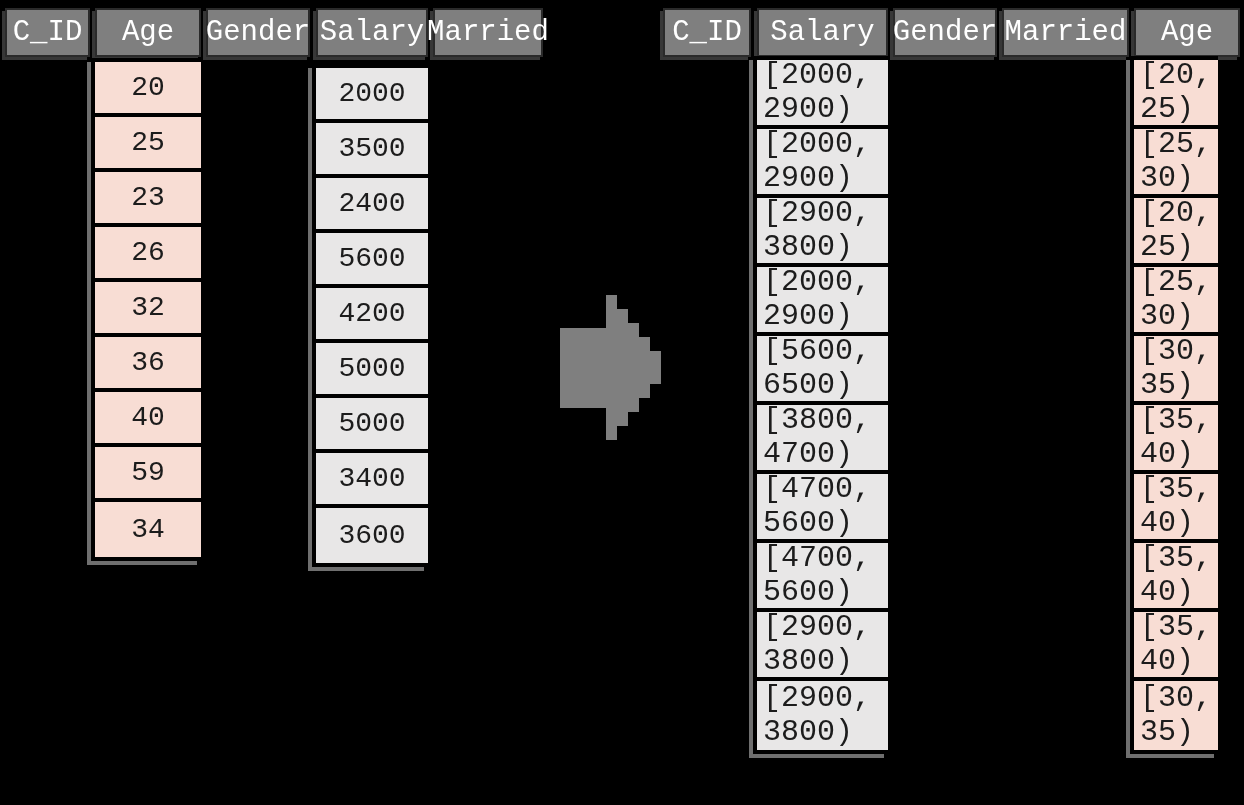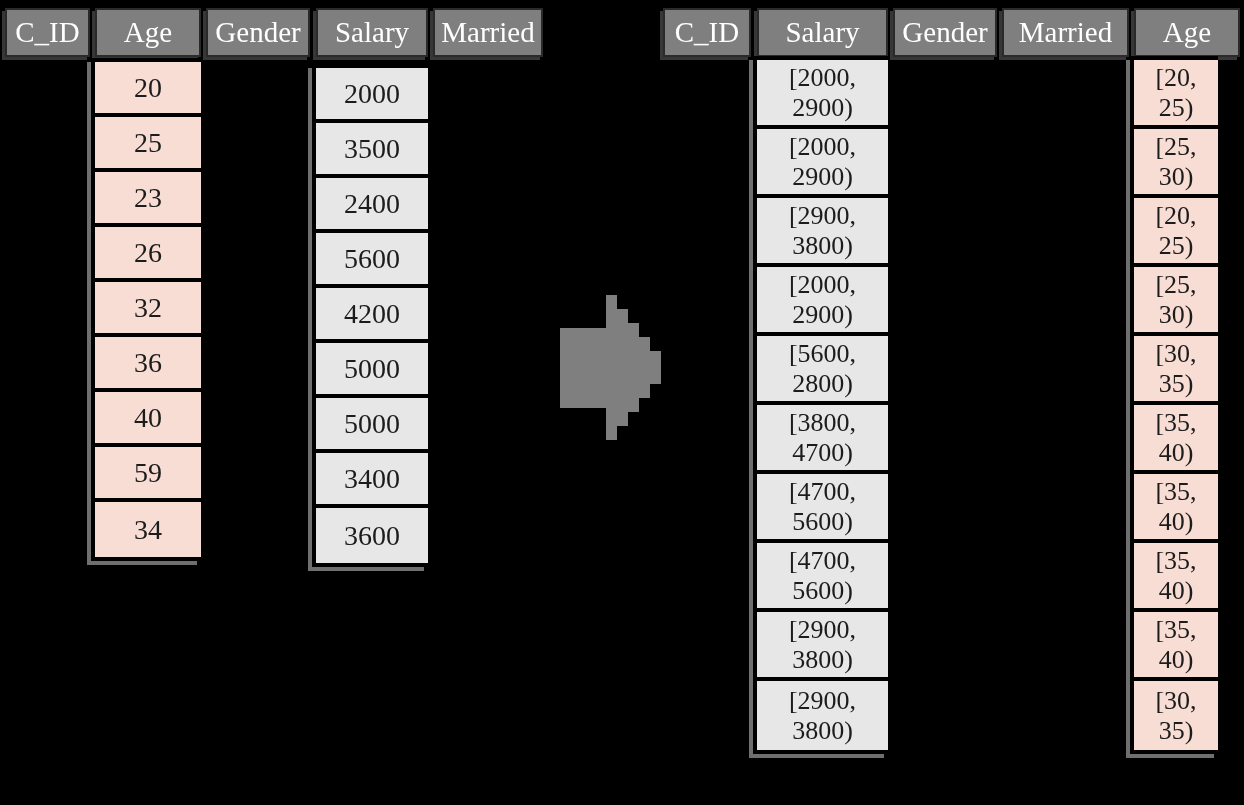--- a/index.html
+++ b/index.html
@@ -1,20 +1,20 @@
 <!DOCTYPE html>
 <html style="--background: #000000; --header-fill: #7f7f7f; --header-text: #ffffff; --age-fill: #f8ddd4; --salary-fill: #e8e7e7; --shadow: #6f6f6f; --cell-text: #1c1c1c; --arrow: #7f7f7f;"><head>
 <meta charset="utf-8">
 <style>
   * { margin:0; padding:0; box-sizing:border-box; }
   html,body { background:#000; }
   .canvas {
     position:relative; width:1244px; height:805px;
     background:var(--background,#000);
-    font-family:Liberation Serif, serif;
+    font-family:Liberation Mono, monospace;
     overflow:hidden;
     padding-left:8px;
   }
   .hcell {
     position:absolute; top:8px; height:49px;
     background:var(--header-fill,#7f7f7f);
     border:2px solid #2a2a2a;
     color:var(--header-text,#ffffff);
     display:flex; align-items:center; justify-content:center;
     font-size:29px;
@@ -23,28 +23,27 @@
   }
   .stack {
     position:absolute;
     border:0 solid #000;
     border-left-width:4px; border-top-width:4px; border-bottom-width:4px;
     box-shadow:-4px 4px 0 var(--shadow,#6f6f6f);
   }
   .cell {
     border-bottom:4px solid #000;
     display:flex; align-items:center; justify-content:center;
-    text-align:center;
     color:var(--cell-text,#1c1c1c);
   }
   .cell:last-child { border-bottom:0; }
   .age-fill    { background:var(--age-fill,#f8ddd4); }
   .salary-fill { background:var(--salary-fill,#e8e7e7); }
   .left-t .cell  { height:55px; font-size:28px; }
-  .right-t .cell { height:69px; font-size:26px; line-height:1.12; padding:0 6px; }
+  .right-t .cell { height:69px; font-size:30px; line-height:1.12; padding:0 6px; }
   .arrow-svg { position:absolute; left:553px; top:290px; }
   .arrow-svg rect { fill:var(--arrow,#7f7f7f); shape-rendering:crispEdges; }
 </style>
 </head>
 <body>
 
 <div class="canvas">
 
   <div>
     <div class="hcell left-t" style="left:5px;width:85px">C_ID</div>
@@ -92,21 +91,21 @@
     <div class="hcell right-t" style="left:757px;width:131px">Salary</div>
     <div class="hcell right-t" style="left:893px;width:104px">Gender</div>
     <div class="hcell right-t" style="left:1002px;width:127px">Married</div>
     <div class="hcell right-t" style="left:1134px;width:106px">Age</div>
 
     <div class="stack right-t" style="left:753px;top:56px;width:135px">
       <div class="cell salary-fill">[2000, 2900)</div>
       <div class="cell salary-fill">[2000, 2900)</div>
       <div class="cell salary-fill">[2900, 3800)</div>
       <div class="cell salary-fill">[2000, 2900)</div>
-      <div class="cell salary-fill">[5600, 2800)</div>
+      <div class="cell salary-fill">[5600, 6500)</div>
       <div class="cell salary-fill">[3800, 4700)</div>
       <div class="cell salary-fill">[4700, 5600)</div>
       <div class="cell salary-fill">[4700, 5600)</div>
       <div class="cell salary-fill">[2900, 3800)</div>
       <div class="cell salary-fill">[2900, 3800)</div>
     </div>
 
     <div class="stack right-t" style="left:1130px;top:56px;width:88px">
       <div class="cell age-fill">[20, 25)</div>
       <div class="cell age-fill">[25, 30)</div>

